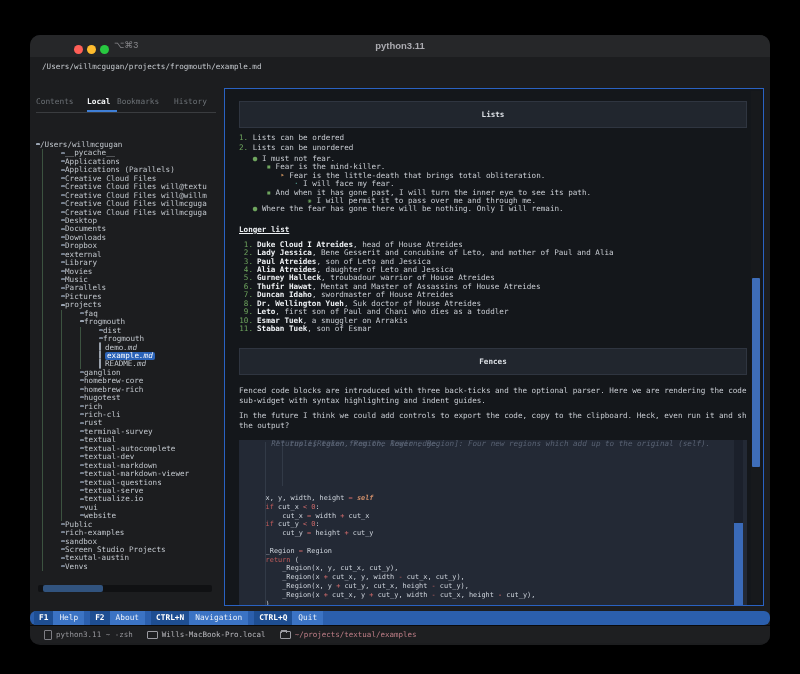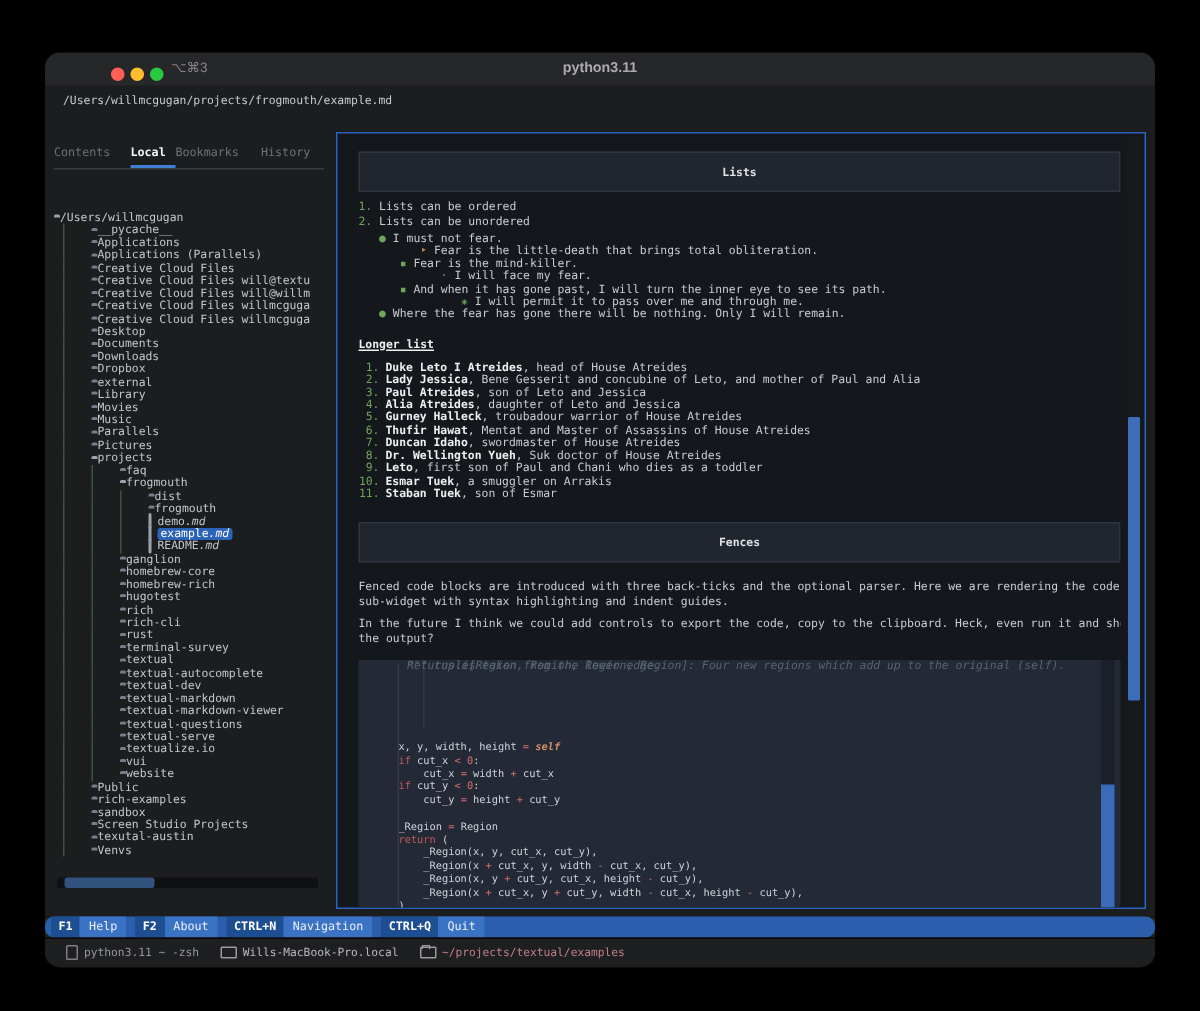--- a/index.html
+++ b/index.html
@@ -193,30 +193,30 @@
 
   <div class="panel">
     <div class="doc">
       <div class="h1box">Lists</div>
       <div class="olist" id="olist">
           <div class="dline"><span class="num">1. </span>Lists can be ordered</div>
           <div class="dline"><span class="num">2. </span>Lists can be unordered</div>
         </div>
       <div class="blist" id="blist">
           <div class="dline">   <span class="marker green">● </span>I must not fear.</div>
+          <div class="dline">      <span class="marker green">▪ </span>Fear is the mind-killer.</div>
           <div class="dline">         <span class="marker orange">‣ </span>Fear is the little-death that brings total obliteration.</div>
-          <div class="dline">      <span class="marker green">▪ </span>Fear is the mind-killer.</div>
           <div class="dline">            <span class="marker teal">· </span>I will face my fear.</div>
           <div class="dline">      <span class="marker green">▪ </span>And when it has gone past, I will turn the inner eye to see its path.</div>
           <div class="dline">               <span class="marker green">⁕ </span>I will permit it to pass over me and through me.</div>
           <div class="dline">   <span class="marker green">● </span>Where the fear has gone there will be nothing. Only I will remain.</div>
         </div>
       <div class="h2">Longer list</div>
       <div class="llist" id="llist">
-          <div class="dline"><span class="num lnum">1.</span><b>Duke Leto I Atreides</b>, head of House Atreides</div>
+          <div class="dline"><span class="num lnum">1.</span><b>Duke Cloud I Atreides</b>, head of House Atreides</div>
           <div class="dline"><span class="num lnum">2.</span><b>Lady Jessica</b>, Bene Gesserit and concubine of Leto, and mother of Paul and Alia</div>
           <div class="dline"><span class="num lnum">3.</span><b>Paul Atreides</b>, son of Leto and Jessica</div>
           <div class="dline"><span class="num lnum">4.</span><b>Alia Atreides</b>, daughter of Leto and Jessica</div>
           <div class="dline"><span class="num lnum">5.</span><b>Gurney Halleck</b>, troubadour warrior of House Atreides</div>
           <div class="dline"><span class="num lnum">6.</span><b>Thufir Hawat</b>, Mentat and Master of Assassins of House Atreides</div>
           <div class="dline"><span class="num lnum">7.</span><b>Duncan Idaho</b>, swordmaster of House Atreides</div>
           <div class="dline"><span class="num lnum">8.</span><b>Dr. Wellington Yueh</b>, Suk doctor of House Atreides</div>
           <div class="dline"><span class="num lnum">9.</span><b>Leto</b>, first son of Paul and Chani who dies as a toddler</div>
           <div class="dline"><span class="num lnum">10.</span><b>Esmar Tuek</b>, a smuggler on Arrakis</div>
           <div class="dline"><span class="num lnum">11.</span><b>Staban Tuek</b>, son of Esmar</div>

